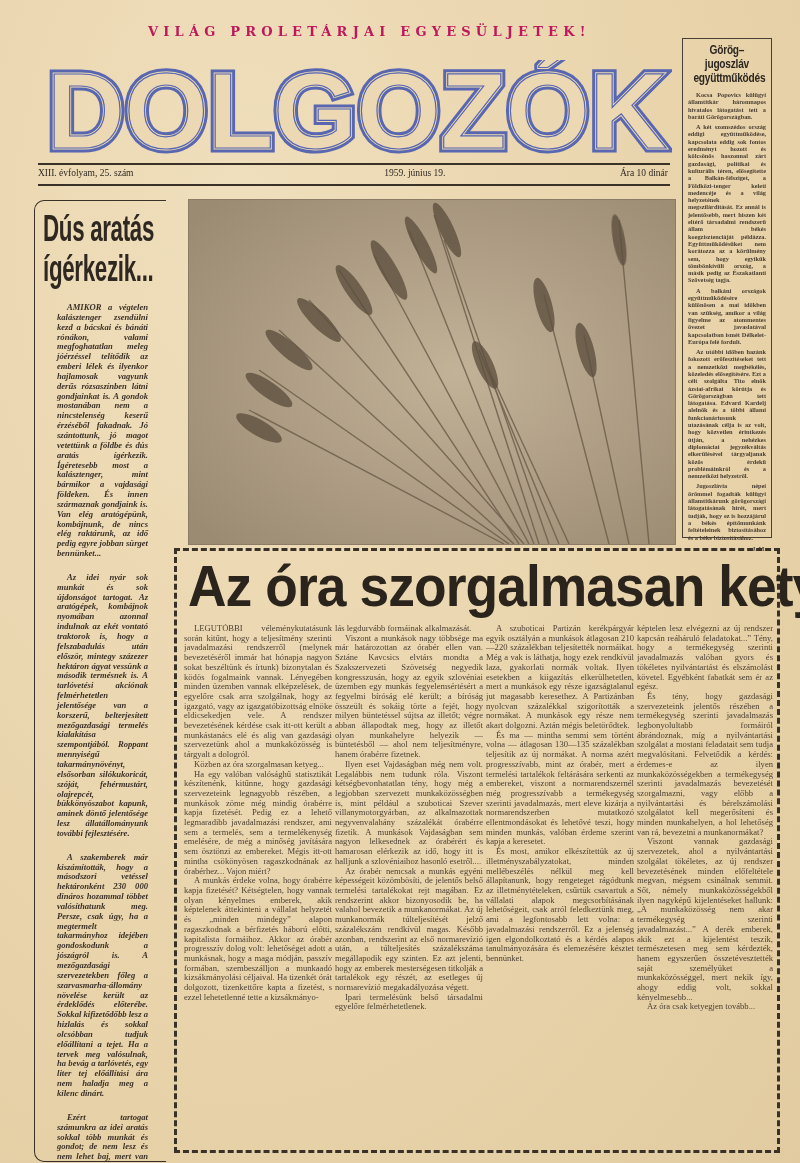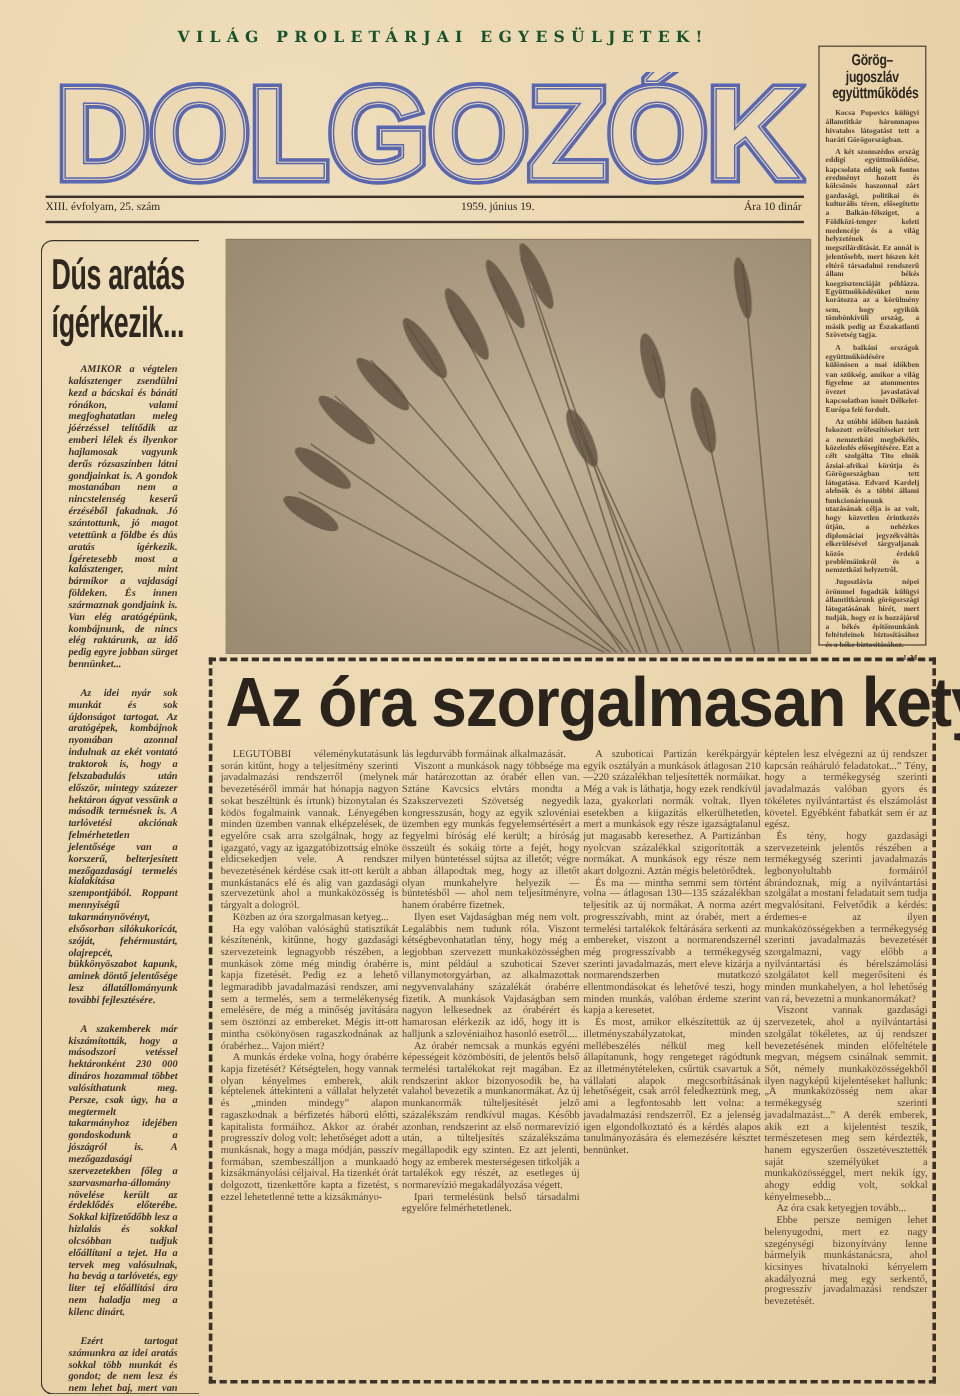--- a/index.html
+++ b/index.html
@@ -8,21 +8,21 @@
     background: #ecd9b4;
     background-image: radial-gradient(ellipse at 30% 20%, #f0dfbd 0%, #e8d3aa 60%, #e2cba0 100%);
     font-family: "Liberation Serif", serif;
     color: #3d3328;
     position: relative;
   }
   .abs { position: absolute; }
   .motto {
     left: 148px; top: 24px; width: 400px;
     font-family: "DejaVu Serif", serif; font-weight: bold;
-    font-size: 13px; letter-spacing: 5.2px; color: #14532d;
+    font-size: 13px; letter-spacing: 5.2px; color: #be185d;
     white-space: nowrap;
   }
   .masthead {
     left: 42px; top: 60px; width: 630px; height: 100px;
   }
   .masthead svg { width: 100%; height: 100%; }
   .rule { left: 38px; height: 2px; background: #3a3128; }
   .dateline {
     left: 38px; top: 168px; width: 630px; height: 14px;
     font-family: "Liberation Serif", serif; font-weight: normal; font-size: 9.5px;
@@ -199,14 +199,13 @@
 <div class="abs col" style="left:486px;">
   <p>A szuboticai Partizán kerékpárgyár egyik osztályán a munkások átlagosan 210—220 százalékban teljesítették normáikat. Még a vak is láthatja, hogy ezek rendkívül laza, gyakorlati normák voltak. Ilyen esetekben a kiigazítás elkerülhetetlen, mert a munkások egy része igazságtalanul jut magasabb keresethez. A Partizánban nyolcvan százalékkal szigorították a normákat. A munkások egy része nem akart dolgozni. Aztán mégis beletörődtek.</p>
   <p>És ma — mintha semmi sem történt volna — átlagosan 130—135 százalékban teljesítik az új normákat. A norma azért progresszívabb, mint az órabér, mert a termelési tartalékok feltárására serkenti az embereket, viszont a normarendszernél még progresszívabb a termékegység szerinti javadalmazás, mert eleve kizárja a normarendszerben mutatkozó ellentmondásokat és lehetővé teszi, hogy minden munkás, valóban érdeme szerint kapja a keresetet.</p>
   <p>És most, amikor elkészítettük az új illetményszabályzatokat, minden mellébeszélés nélkül meg kell állapítanunk, hogy rengeteget rágódtunk az illetménytételeken, csűrtük csavartuk a vállalati alapok megcsorbításának lehetőségeit, csak arról feledkeztünk meg, ami a legfontosabb lett volna: a javadalmazási rendszerről. Ez a jelenség igen elgondolkoztató és a kérdés alapos tanulmányozására és elemezésére késztet bennünket.</p>
 </div>
 <div class="abs col" style="left:637px; width:136px;">
   <p style="text-indent:0">képtelen lesz elvégezni az új rendszer kapcsán reáháruló feladatokat...” Tény, hogy a termékegység szerinti javadalmazás valóban gyors és tökéletes nyilvántartást és elszámolást követel. Egyébként fabatkát sem ér az egész.</p>
   <p>És tény, hogy gazdasági szervezeteink jelentős részében a termékegység szerinti javadalmazás legbonyolultabb formáiról ábrándoznak, míg a nyilvántartási szolgálat a mostani feladatait sem tudja megvalósítani. Felvetődik a kérdés: érdemes-e az ilyen munkaközösségekben a termékegység szerinti javadalmazás bevezetését szorgalmazni, vagy előbb a nyilvántartási és bérelszámolási szolgálatot kell megerősíteni és minden munkahelyen, a hol lehetőség van rá, bevezetni a munkanormákat?</p>
   <p>Viszont vannak gazdasági szervezetek, ahol a nyilvántartási szolgálat tökéletes, az új rendszer bevezetésének minden előfeltétele megvan, mégsem csinálnak semmit. Sőt, némely munkaközösségekből ilyen nagyképű kijelentéseket hallunk: „A munkaközösség nem akar termékegység szerinti javadalmazást...” A derék emberek, akik ezt a kijelentést teszik, természetesen meg sem kérdezték, hanem egyszerűen összetévesztették saját személyüket a munkaközösséggel, mert nekik így, ahogy eddig volt, sokkal kényelmesebb...</p>
   <p>Az óra csak ketyegjen tovább...</p>
-  <p>Ebbe persze nemigen lehet belenyugodni, mert ez nagy szegénységi bizonyítvány lenne bármelyik munkástanácsra, ahol kicsinyes hivatalnoki kényelem akadályozná meg egy serkentő, progresszív javadalmazási rendszer bevezetését.</p>
 </div>
 
 </body></html>

